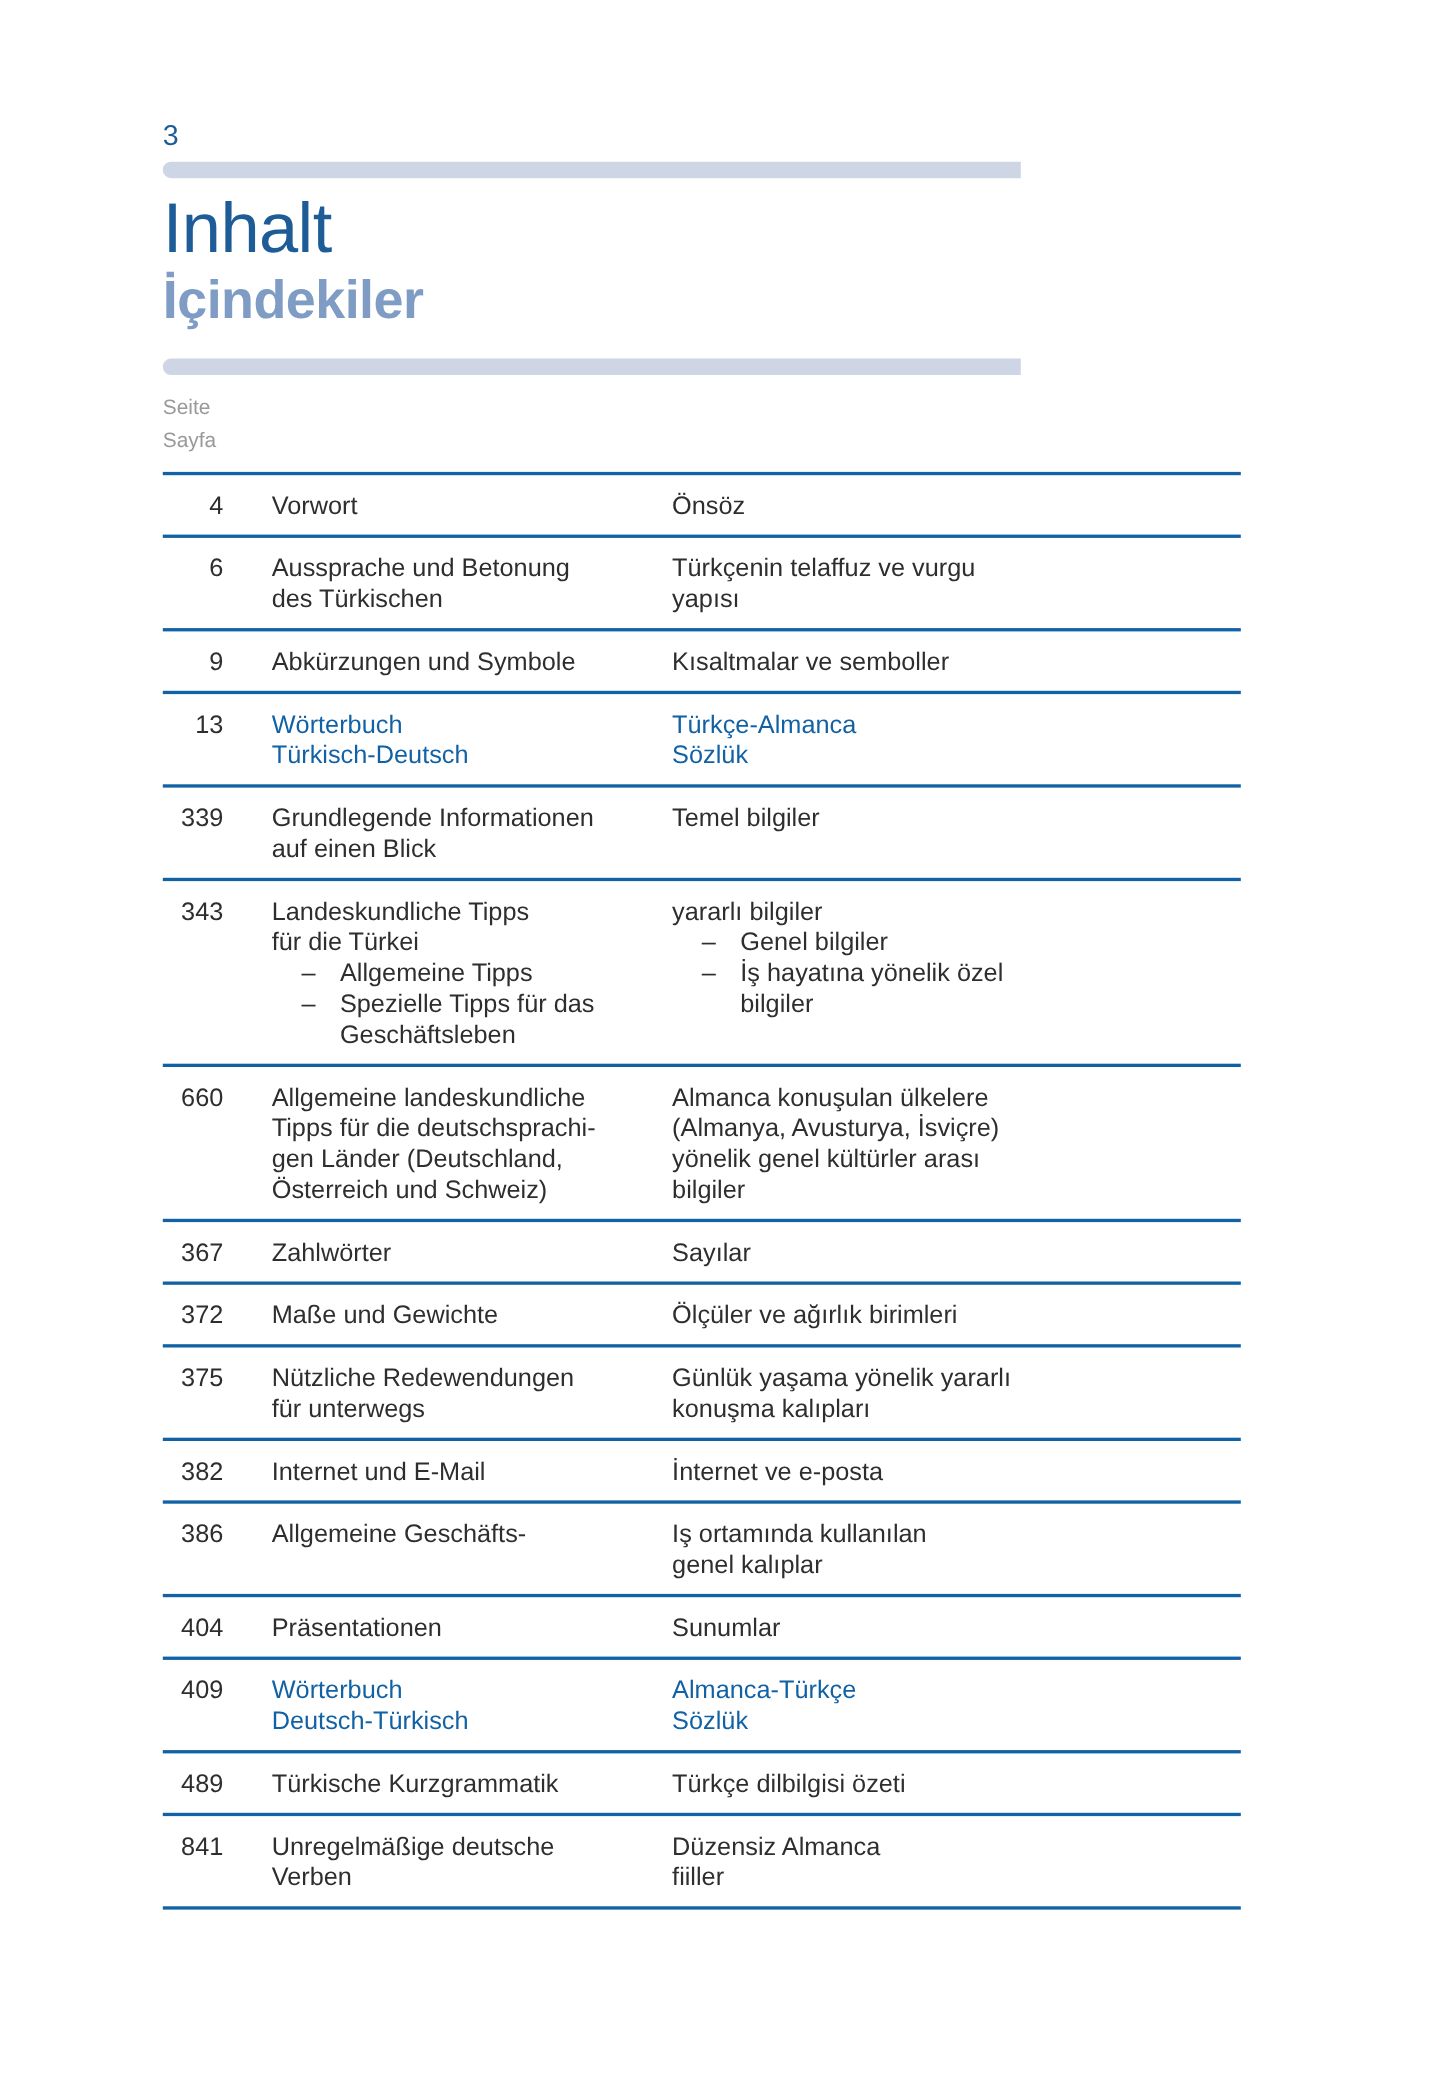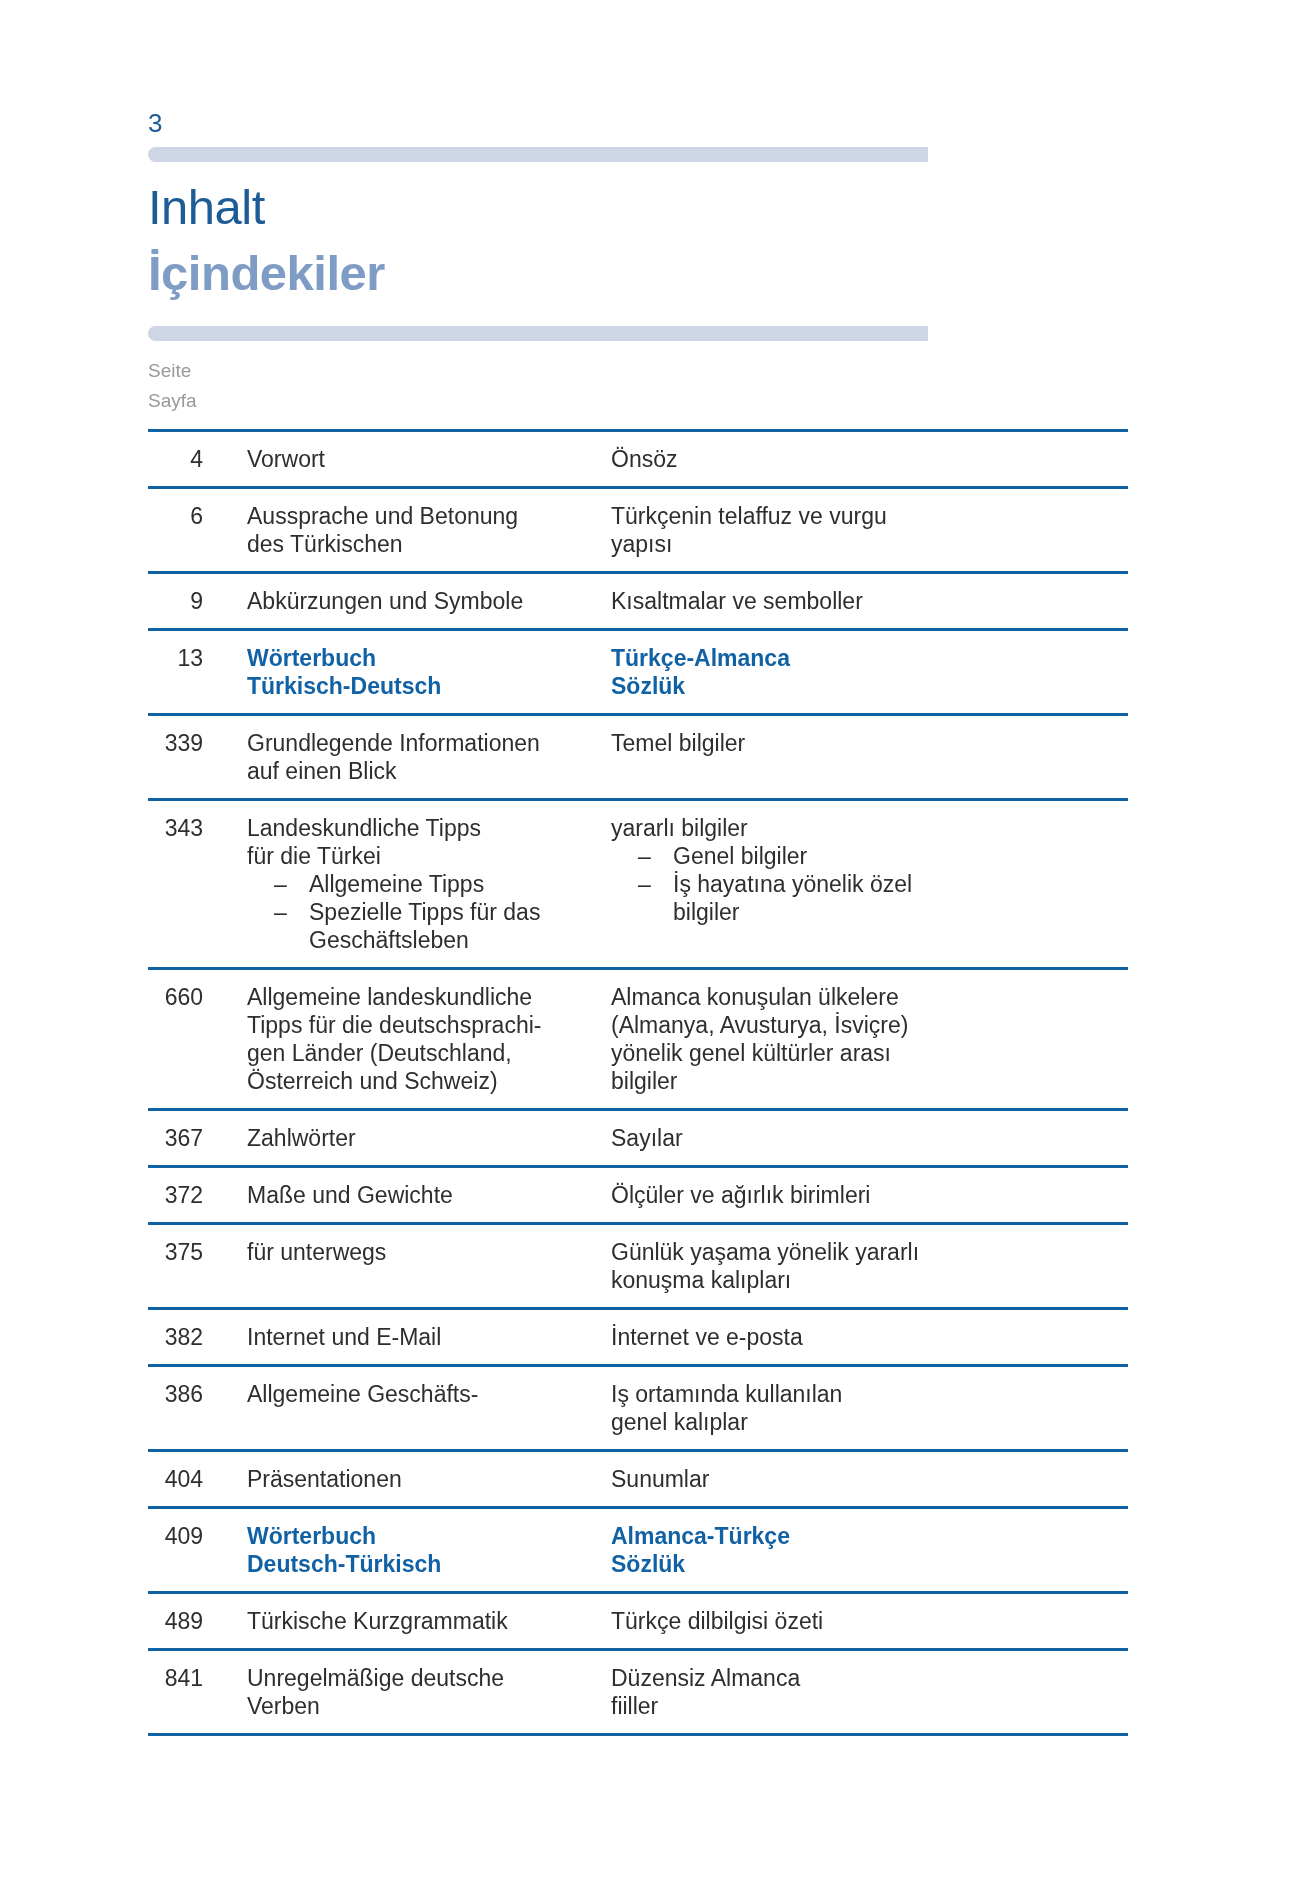--- a/index.html
+++ b/index.html
@@ -24,21 +24,21 @@
   .deco-bar {
     margin-top: 9px;
     height: 15px;
     width: 780px;
     background: var(--bar-color, #ced6e6);
     border-radius: 8px 0 0 8px;
   }
   .deco-bar.second { margin-top: 24px; }
   .title-de {
     margin-top: 17px;
-    font-size: 49px;
+    font-size: 64px;
     font-weight: 400;
     letter-spacing: -0.5px;
     line-height: 56px;
     color: var(--title-blue, #1d5c96);
   }
   .title-tr {
     margin-top: 9px;
     font-size: 49px;
     font-weight: 700;
     letter-spacing: -0.5px;
@@ -59,21 +59,21 @@
   .toc-row {
     display: grid;
     grid-template-columns: 55px 408px 517px;
     border-top: 3px solid var(--rule-blue, #1161a5);
     padding: 13px 0 13px 0;
     font-size: 23px;
     line-height: 28px;
   }
   .toc-row.bold .de, .toc-row.bold .tr {
     color: var(--rule-blue, #1161a5);
-    font-weight: 700;
+    font-weight: 400;
   }
   .cell.num { text-align: right; }
   .cell.de { padding-left: 44px; }
   .cell.tr { padding-left: 0; }
   .line { }
   .line.bullet { display: flex; padding-left: 27px; }
   .line.bullet .dash { width: 35px; flex: 0 0 35px; }
   .line.indent { padding-left: 62px; }
 </style>
 </head>
@@ -204,20 +204,21 @@
         <div class="cell de">
           <div class="line">Maße und Gewichte</div>
         </div>
         <div class="cell tr">
           <div class="line">Ölçüler ve ağırlık birimleri</div>
         </div>
       </div>
       <div class="toc-row">
         <div class="cell num">375</div>
         <div class="cell de">
+          <div class="line">Nützliche Redewendungen</div>
           <div class="line">für unterwegs</div>
         </div>
         <div class="cell tr">
           <div class="line">Günlük yaşama yönelik yararlı</div>
           <div class="line">konuşma kalıpları</div>
         </div>
       </div>
       <div class="toc-row">
         <div class="cell num">382</div>
         <div class="cell de">

